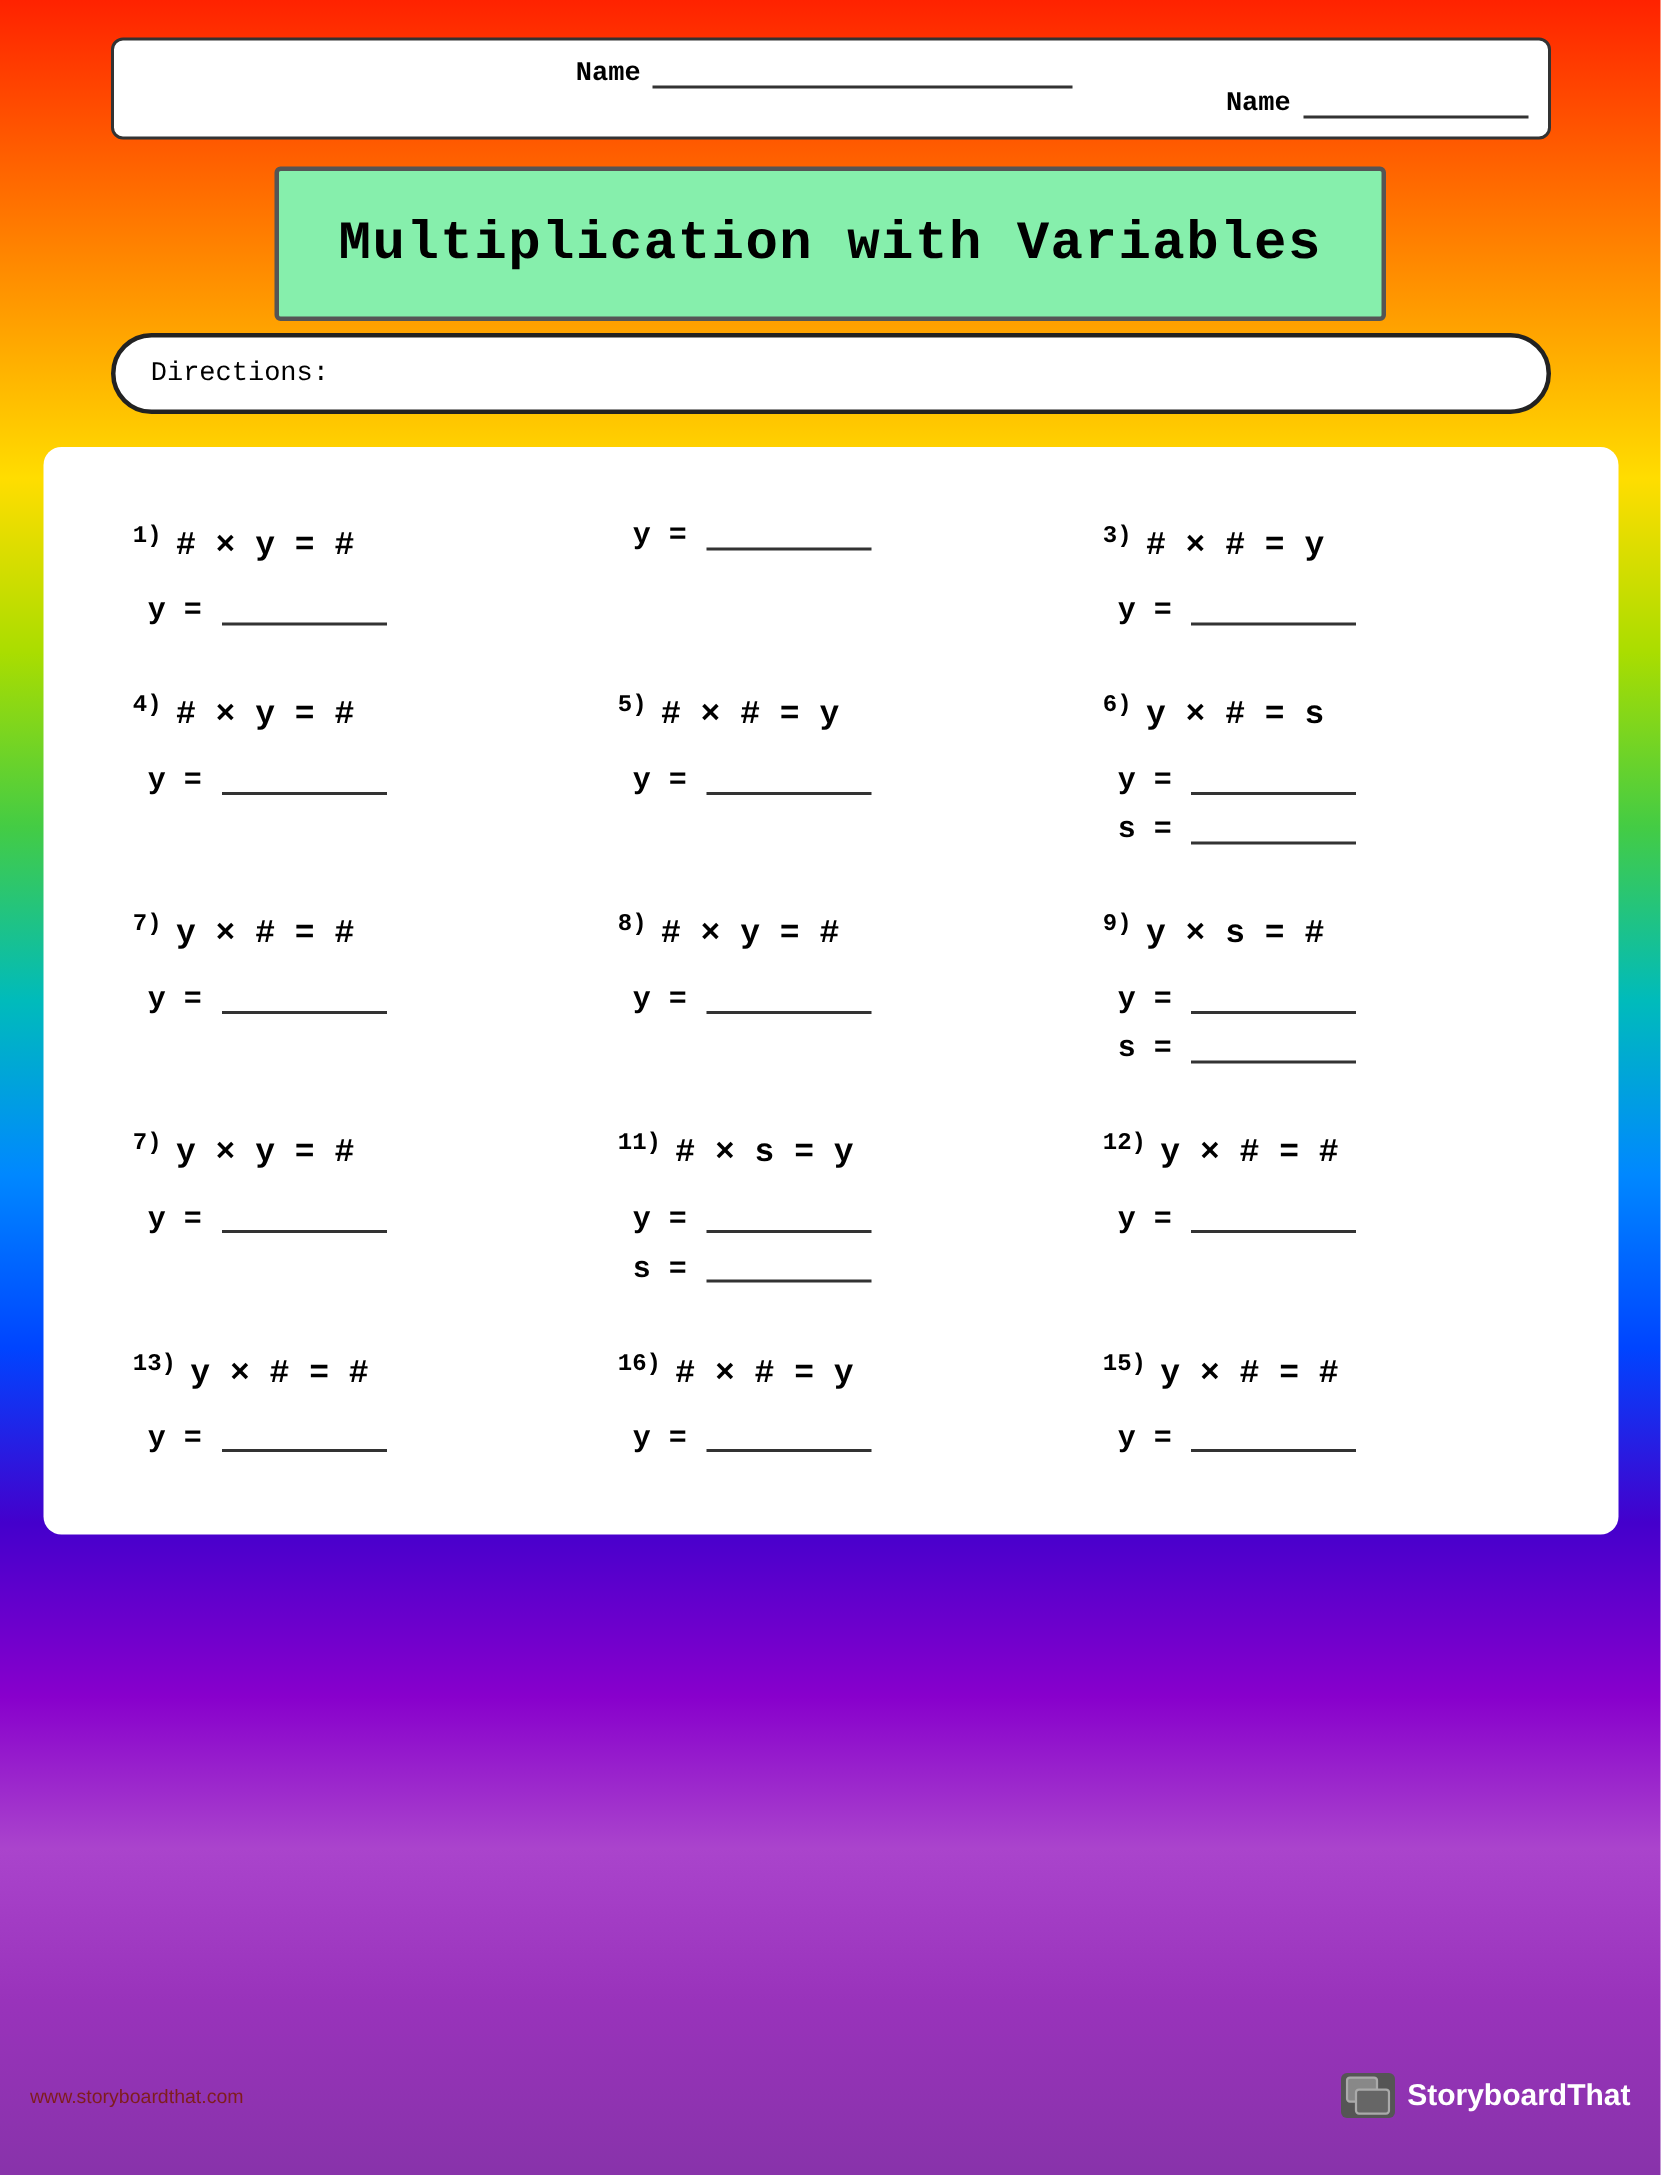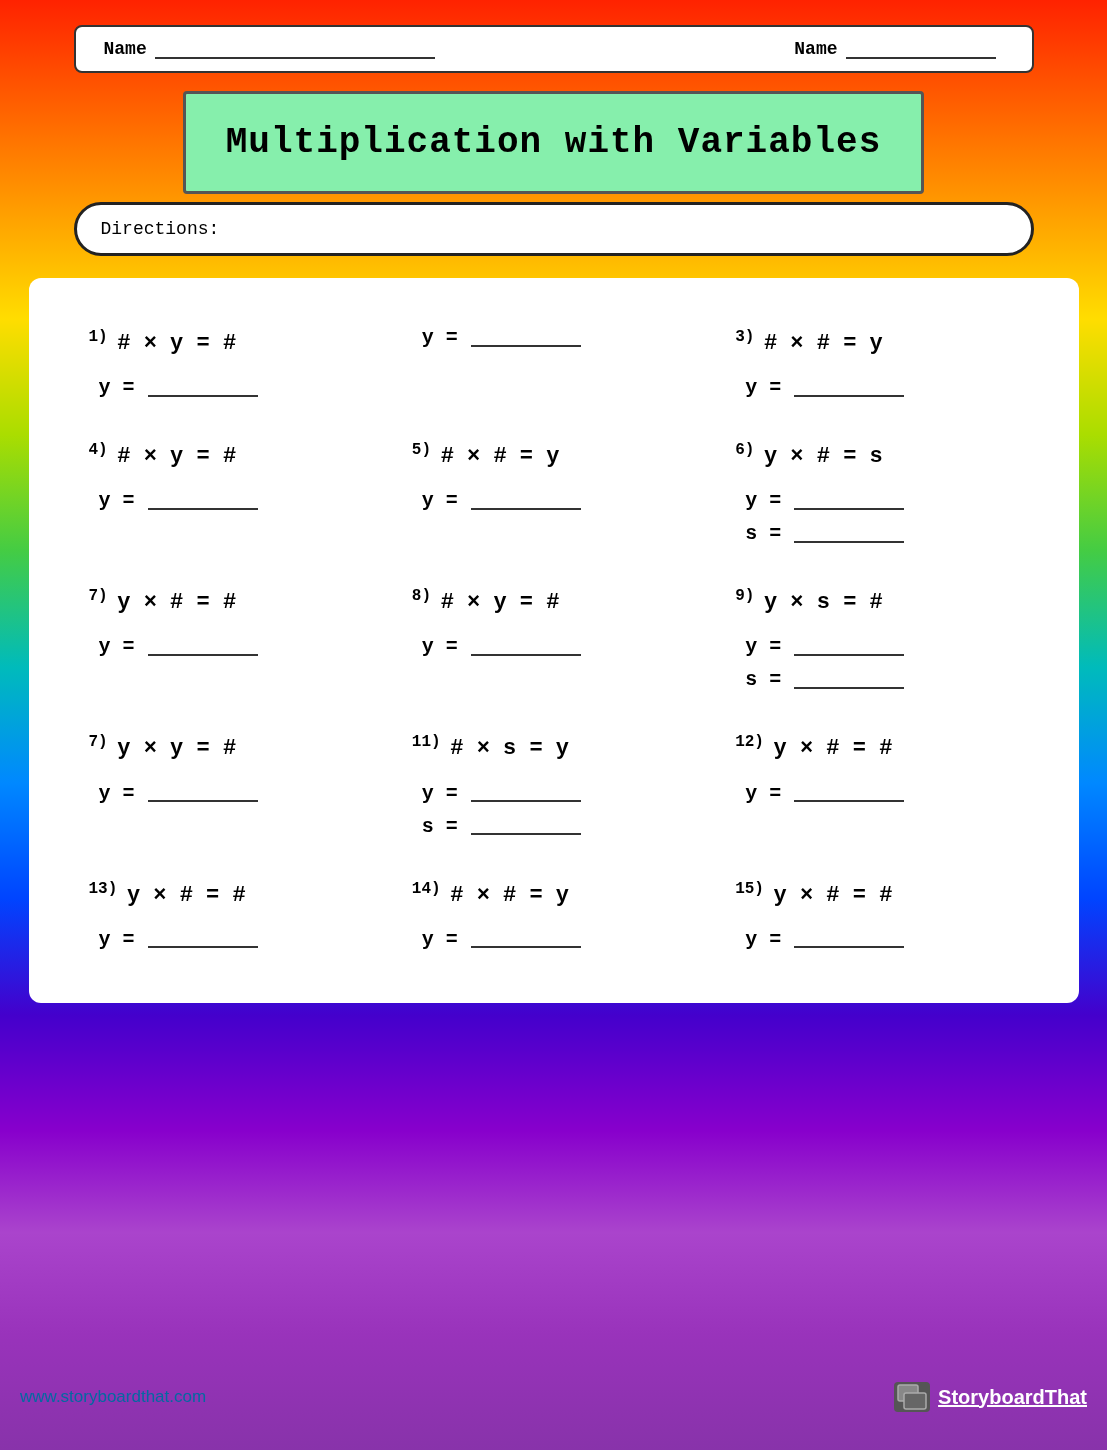--- a/index.html
+++ b/index.html
@@ -36,23 +36,23 @@
       flex-direction: column;
       align-items: center;
     }
 
     
     .header-box {
       background: white;
       border: 2px solid #333;
       border-radius: 8px;
       width: 960px;
-      padding: 12px 28px;
-      display: flex;
-      flex-direction: row;
+      padding: 12px 5px;
+      display: flex;
+      flex-direction: column;
       align-items: center;
       margin-bottom: 18px;
     }
 
     .name-field {
       display: flex;
       align-items: center;
       font-size: 18px;
       font-weight: bold;
     }
@@ -184,34 +184,33 @@
     .footer {
       width: 1107px;
       display: flex;
       align-items: center;
       justify-content: space-between;
       padding: 8px 20px;
       margin-top: auto;
     }
 
     .footer-website {
-      font-size: 17px;
-      color: #0369a1;
+      font-size: 13px;
+      color: #7f1d1d;
       font-family: Arial, sans-serif;
     }
 
     .footer-logo {
       display: flex;
       align-items: center;
       gap: 8px;
       color: white;
       font-size: 20px;
       font-family: Arial, sans-serif;
       font-weight: bold;
-      text-decoration: underline;
     }
 
     .footer-logo-icon {
       width: 36px;
       height: 30px;
       background: #555;
       border-radius: 4px;
       position: relative;
       display: flex;
       align-items: center;
@@ -366,21 +365,21 @@
         <div class="problem-cell">
           <div class="problem-equation"><span class="problem-number">13) </span>y × # = #</div>
           <div class="answer-line-group">
             <div class="answer-row">
               <span class="var-label">y =</span>
               <span class="answer-underline"></span>
             </div>
           </div>
         </div>
         <div class="problem-cell">
-          <div class="problem-equation"><span class="problem-number">14) </span># × # = y</div>
+          <div class="problem-equation"><span class="problem-number">16) </span># × # = y</div>
           <div class="answer-line-group">
             <div class="answer-row">
               <span class="var-label">y =</span>
               <span class="answer-underline"></span>
             </div>
           </div>
         </div>
         <div class="problem-cell">
           <div class="problem-equation"><span class="problem-number">15) </span>y × # = #</div>
           <div class="answer-line-group">

